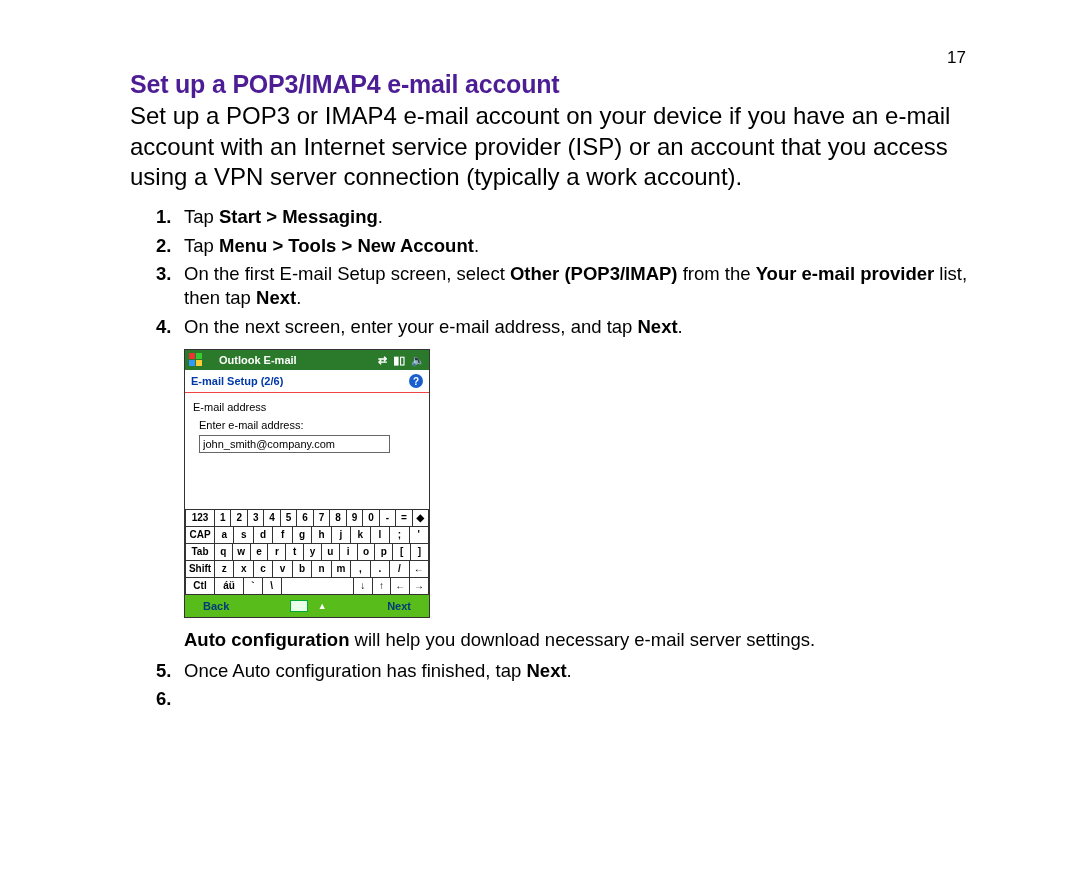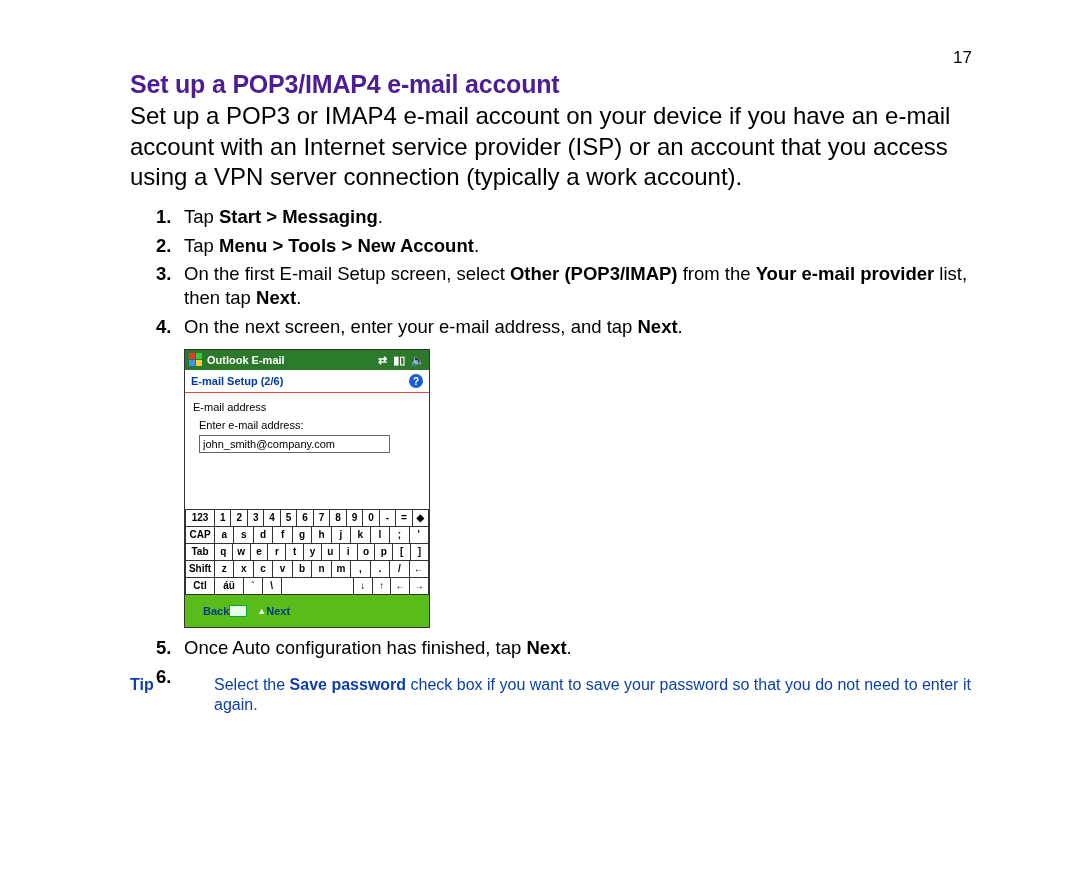--- a/index.html
+++ b/index.html
@@ -13,21 +13,21 @@
   .page {
     width: 1080px;
     min-height: 878px;
     padding: 48px 100px 40px 130px;
     box-sizing: border-box;
     position: relative;
   }
   .page-number {
     position: absolute;
     top: 48px;
-    right: 108px;
+    right: 114px;
     font-size: 17px;
   }
   h2.section-title {
     color: #4c1d95;
     font-weight: 700;
     font-size: 25px;
     margin: 22px 0 2px 0;
     letter-spacing: -0.2px;
   }
   .intro {
@@ -70,21 +70,21 @@
     background: #2b7a2b;
     color: #fff;
     height: 20px;
     display: flex;
     align-items: center;
     justify-content: space-between;
     padding: 0 4px;
     font-size: 11px;
     font-weight: 700;
   }
-  .dev-titlebar .left { display: flex; align-items: center; gap: 4px; }
+  .dev-titlebar .left { display: flex; align-items: center; gap: 16px; }
   .flag-icon {
     width: 14px; height: 14px;
     display: inline-block;
     position: relative;
   }
   .flag-icon span{position:absolute;width:6px;height:6px;}
   .flag-icon .r{background:#e33;top:0;left:0;}
   .flag-icon .g{background:#3c3;top:0;left:7px;}
   .flag-icon .b{background:#39f;top:7px;left:0;}
   .flag-icon .y{background:#fc3;top:7px;left:7px;}
@@ -145,22 +145,22 @@
     font-weight: 700;
     font-family: Tahoma, Arial, sans-serif;
     font-size: 10px;
     padding: 0;
   }
   .key:first-child{border-left:1px solid #333;}
   .key.wide{flex:0 0 28px;}
   .key.mod{font-weight:700;}
   .dev-softbar {
     background: #58bd1a;
-    height: 32px;
-    display: flex; align-items: center; 
+    height: 22px;
+    display: flex; align-items: center; justify-content: space-between;
     padding: 0 18px;
     color: #003a7a;
     font-weight: 700;
     font-size: 11px;
   }
   .dev-softbar .center{
     display:flex; gap:10px; align-items:center; color:#fff;
   }
   .kbd-icon{
     width:16px;height:10px;border:1px solid #0a3;display:inline-block;background:#eaffea;
@@ -317,28 +317,25 @@
         <span>Back</span>
         <span class="center">
           <span class="kbd-icon"></span>
           <span class="arrow-up">▲</span>
         </span>
         <span>Next</span>
       </div>
     </div>
   </div>
 
+  <p class="indent-text">
+    <b>Auto configuration</b><span> will help you download necessary e-mail server settings.</span>
+  </p>
 
   <ol class="steps" start="5">
     <li><span class="num">5.</span>
       <span>Once Auto configuration has finished, tap </span><b>Next</b><span>.</span>
     </li>
     <li><span class="num">6.</span>
     </li>
   </ol>
 
-  <div class="tip-row">
-    <div class="tip-label">Tip</div>
-    <div class="tip-body">
-      <span>Select the </span><b>Save password</b><span> check box if you want to save your password so that you do not need to enter it again.</span>
-    </div>
-  </div>
 </div>
 
 </body></html>

